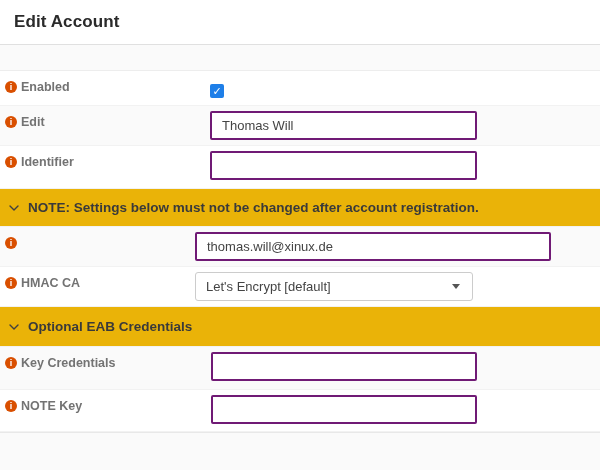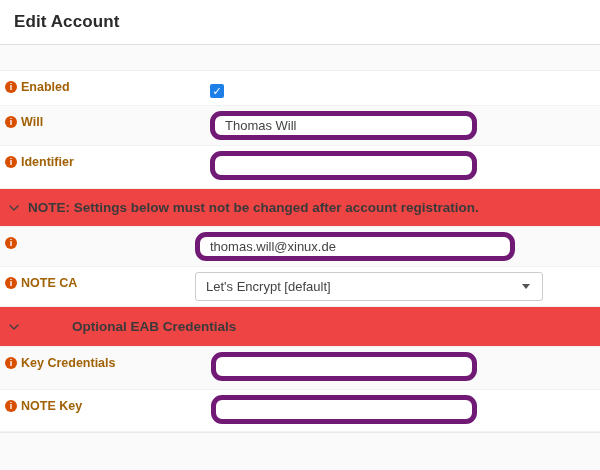--- a/index.html
+++ b/index.html
@@ -24,42 +24,42 @@
 
   .label-cell { display:flex; align-items:flex-start; padding:9px 6px 0 5px; }
   .sec-a .label-cell { width:210px; }
   .sec-b .label-cell { width:195px; }
   .sec-c .label-cell { width:211px; }
   .control-cell { flex:1; padding-top:5px; }
 
   .info-icon { width:12px; height:12px; border-radius:50%; background:#d94f00; color:#fff;
     font-size:9px; font-weight:bold; line-height:12px; text-align:center; display:inline-block;
     margin-right:4px; margin-top:1px; flex:0 0 auto; cursor:pointer; }
-  .field-label { font-size:12.5px; font-weight:bold; color:#a16207; line-height:14px; }
+  .field-label { font-size:12.5px; font-weight:bold; color:#737373; line-height:14px; }
 
-  .text-input { height:29px; border:5px solid #701a75; border-radius:11px; background:#fff;
+  .text-input { height:29px; border:2px solid #701a75; border-radius:2px; background:#fff;
     font-family:"Liberation Sans","DejaVu Sans",sans-serif; font-size:13px; color:#444;
     padding:0 10px; outline:none; display:block; }
   .w-a { width:267px; }
-  .w-b { width:320px; }
+  .w-b { width:356px; }
   .w-c { width:266px; }
 
   .checkbox { width:14px; height:14px; border-radius:2px; background:#1e7fe8; display:inline-block;
     margin-top:8px; cursor:pointer; text-align:center; }
   .checkbox .check { color:#fff; font-size:11px; line-height:14px; font-weight:bold; display:block; }
 
-  .select { width:348px; height:29px; border:1px solid #ccc; border-radius:3px; background:#fff;
+  .select { width:278px; height:29px; border:1px solid #ccc; border-radius:3px; background:#fff;
     display:flex; align-items:center; justify-content:space-between; padding:0 12px 0 10px; cursor:pointer; }
   .select-value { font-size:13px; color:#444; }
   .caret-down { width:0; height:0; border-left:4px solid transparent; border-right:4px solid transparent;
     border-top:5px solid #555; display:inline-block; }
 
-  .section-header { display:flex; align-items:center; padding-left:8px; border-bottom:1px solid #f2f2f2; background:#ef4444; }
+  .section-header { display:flex; align-items:center; padding-left:8px; border-bottom:1px solid #f2f2f2; background:#eab308; }
   .sh-note { height:38px; }
-  .sh-eab { height:40px;gap:44px; }
+  .sh-eab { height:40px; }
   .chevron { display:inline-flex; margin-right:8px; cursor:pointer; }
   .section-title { font-size:13.5px; font-weight:bold; color:#3a3a3a; }
 
   .page-footer { flex:1; background:#fafafa; border-top:1px solid #e8e8e8; }
 </style>
 </head>
 <body>
 
 <div class="page">
 
@@ -75,21 +75,21 @@
       <span class="field-label">Enabled</span>
     </div>
     <div class="control-cell">
       <span class="checkbox"><span class="check">✓</span></span>
     </div>
   </div>
 
   <div class="row row-name alt sec-a">
     <div class="label-cell">
       <span class="info-icon"><span>i</span></span>
-      <span class="field-label">Will</span>
+      <span class="field-label">Edit</span>
     </div>
     <div class="control-cell">
       <input type="text" class="text-input w-a" value="Thomas Will" style="">
     </div>
   </div>
 
   <div class="row row-desc sec-a">
     <div class="label-cell">
       <span class="info-icon"><span>i</span></span>
       <span class="field-label">Identifier</span>
@@ -113,21 +113,21 @@
       <span class="info-icon"><span>i</span></span>
     </div>
     <div class="control-cell">
       <input type="text" class="text-input w-b" value="thomas.will@xinux.de" style="">
     </div>
   </div>
 
   <div class="row row-acme sec-b">
     <div class="label-cell">
       <span class="info-icon"><span>i</span></span>
-      <span class="field-label">NOTE CA</span>
+      <span class="field-label">HMAC CA</span>
     </div>
     <div class="control-cell">
       <div class="select">
         <span class="select-value">Let's Encrypt [default]</span>
         <span class="caret-down"></span>
       </div>
     </div>
   </div>
 
   <div class="section-header sh-eab">

